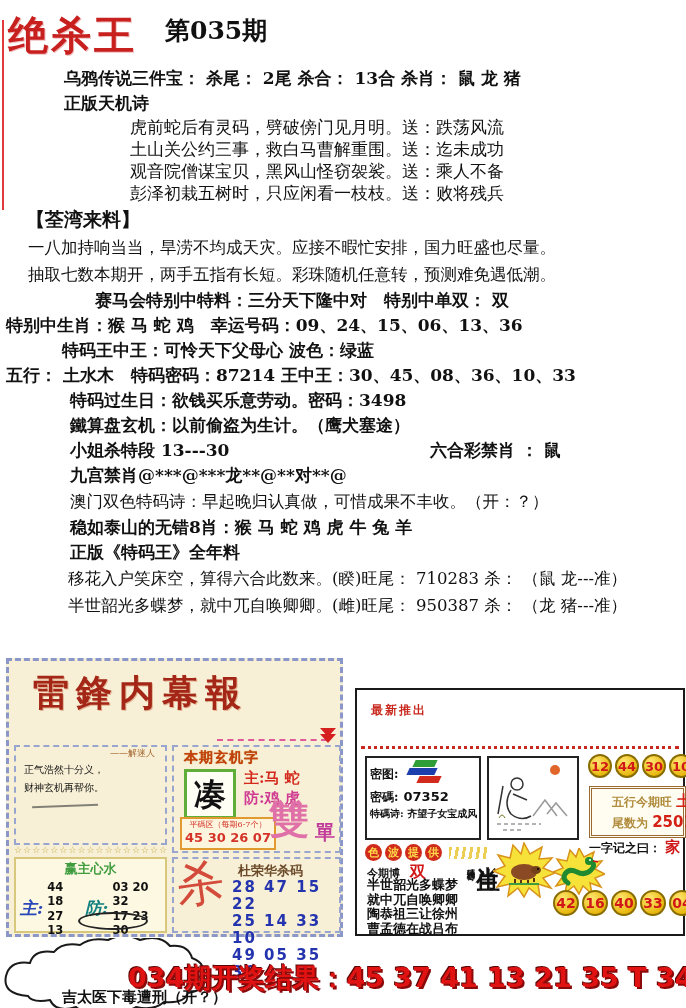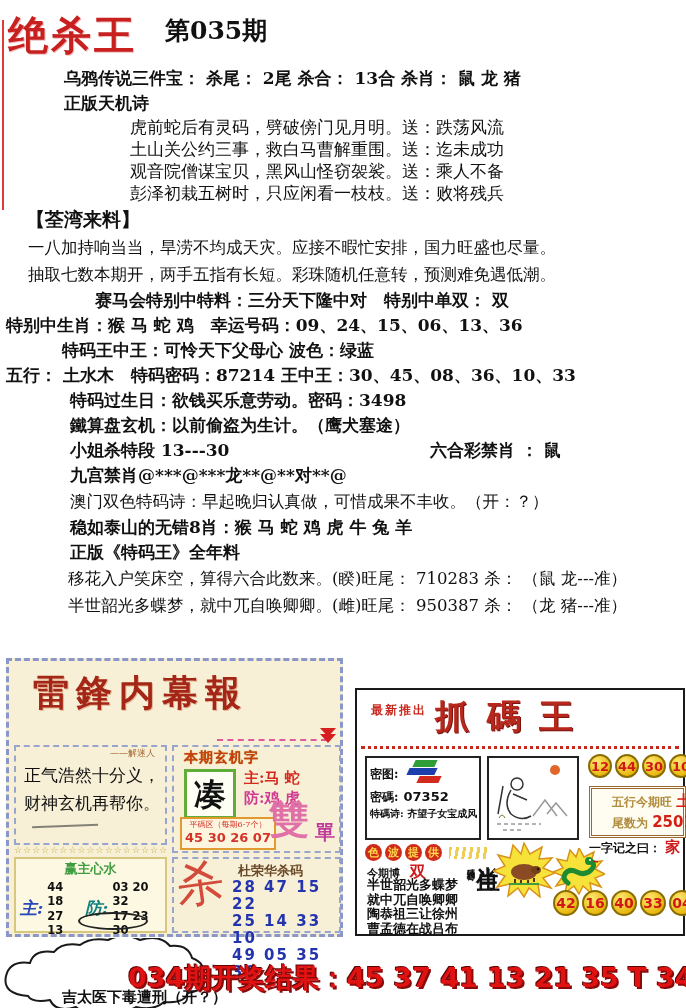--- a/index.html
+++ b/index.html
@@ -29,21 +29,21 @@
   .lf-title{color:#a32617;font-size:36px;font-weight:bold;letter-spacing:7px;
             padding:8px 0 0 24px;text-shadow:1px 1px 0 #e3b394;}
   .pinkline{position:absolute;left:208px;top:78px;width:110px;border-top:2px dashed #e05a9a;}
   .redv{position:absolute;right:4px;top:70px;}
   .redv i{display:block;width:0;height:0;border-left:8px solid transparent;
           border-right:8px solid transparent;border-top:9px solid #d62020;margin-top:-3px;}
   .panel{position:absolute;border:2px dashed #98a5ce;box-sizing:border-box;}
   .tianji{left:5px;top:84px;width:153px;height:100px;}
   .tj-h{color:#b03a22;font-weight:bold;font-size:15px;text-align:center;margin-top:3px;}
   .tj-sig{color:#a0622a;font-size:9px;text-align:right;padding-right:10px;}
-  .tj-poem{font-size:17px;padding:3px 0 0 8px;line-height:1.45;}
+  .tj-poem{font-size:10px;padding:3px 0 0 8px;line-height:1.45;}
   .scribble{margin:5px 0 0 16px;width:66px;height:5px;border-bottom:2px solid #444;
             transform:rotate(-2deg);opacity:.65;}
   .stars{position:absolute;left:5px;top:184px;width:153px;color:#c2a940;font-size:9px;
          letter-spacing:1px;white-space:nowrap;overflow:hidden;}
   .xinshui{position:absolute;left:5px;top:196px;width:153px;height:76px;border:2px solid #d8c87e;
            background:#fdf8e2;box-sizing:border-box;}
   .xs-h{color:#3f9d3f;font-size:13px;font-weight:bold;text-align:center;margin-top:1px;}
   .xs-body{display:flex;align-items:center;gap:4px;padding-left:4px;margin-top:2px;}
   .xs-lab1{color:#2847b8;font-size:17px;font-weight:bold;font-style:italic;}
   .xs-lab2{color:#128080;font-size:17px;font-weight:bold;font-style:italic;}
@@ -217,21 +217,20 @@
     <div class="sh-rows">
       <div>28 47 15 22</div>
       <div>25 14 33 10</div>
       <div>49 05 35 36</div>
     </div>
   </div>
 </div>
 
 <div class="zm">
   <div class="zm-tag">最新推出</div>
-  <div class="zm-title">抓碼王</div>
   <div class="zm-div"></div>
 
   <div class="zm-b1">
     <div>
       <span class="mi-lab">密图:</span>
       <span class="logo"><i class="lg1"></i><i class="lg2"></i><i class="lg3"></i></span>
     </div>
     <div>
       <span class="mi-lab">密碼:</span>
       <span class="mi-val">07352</span>

